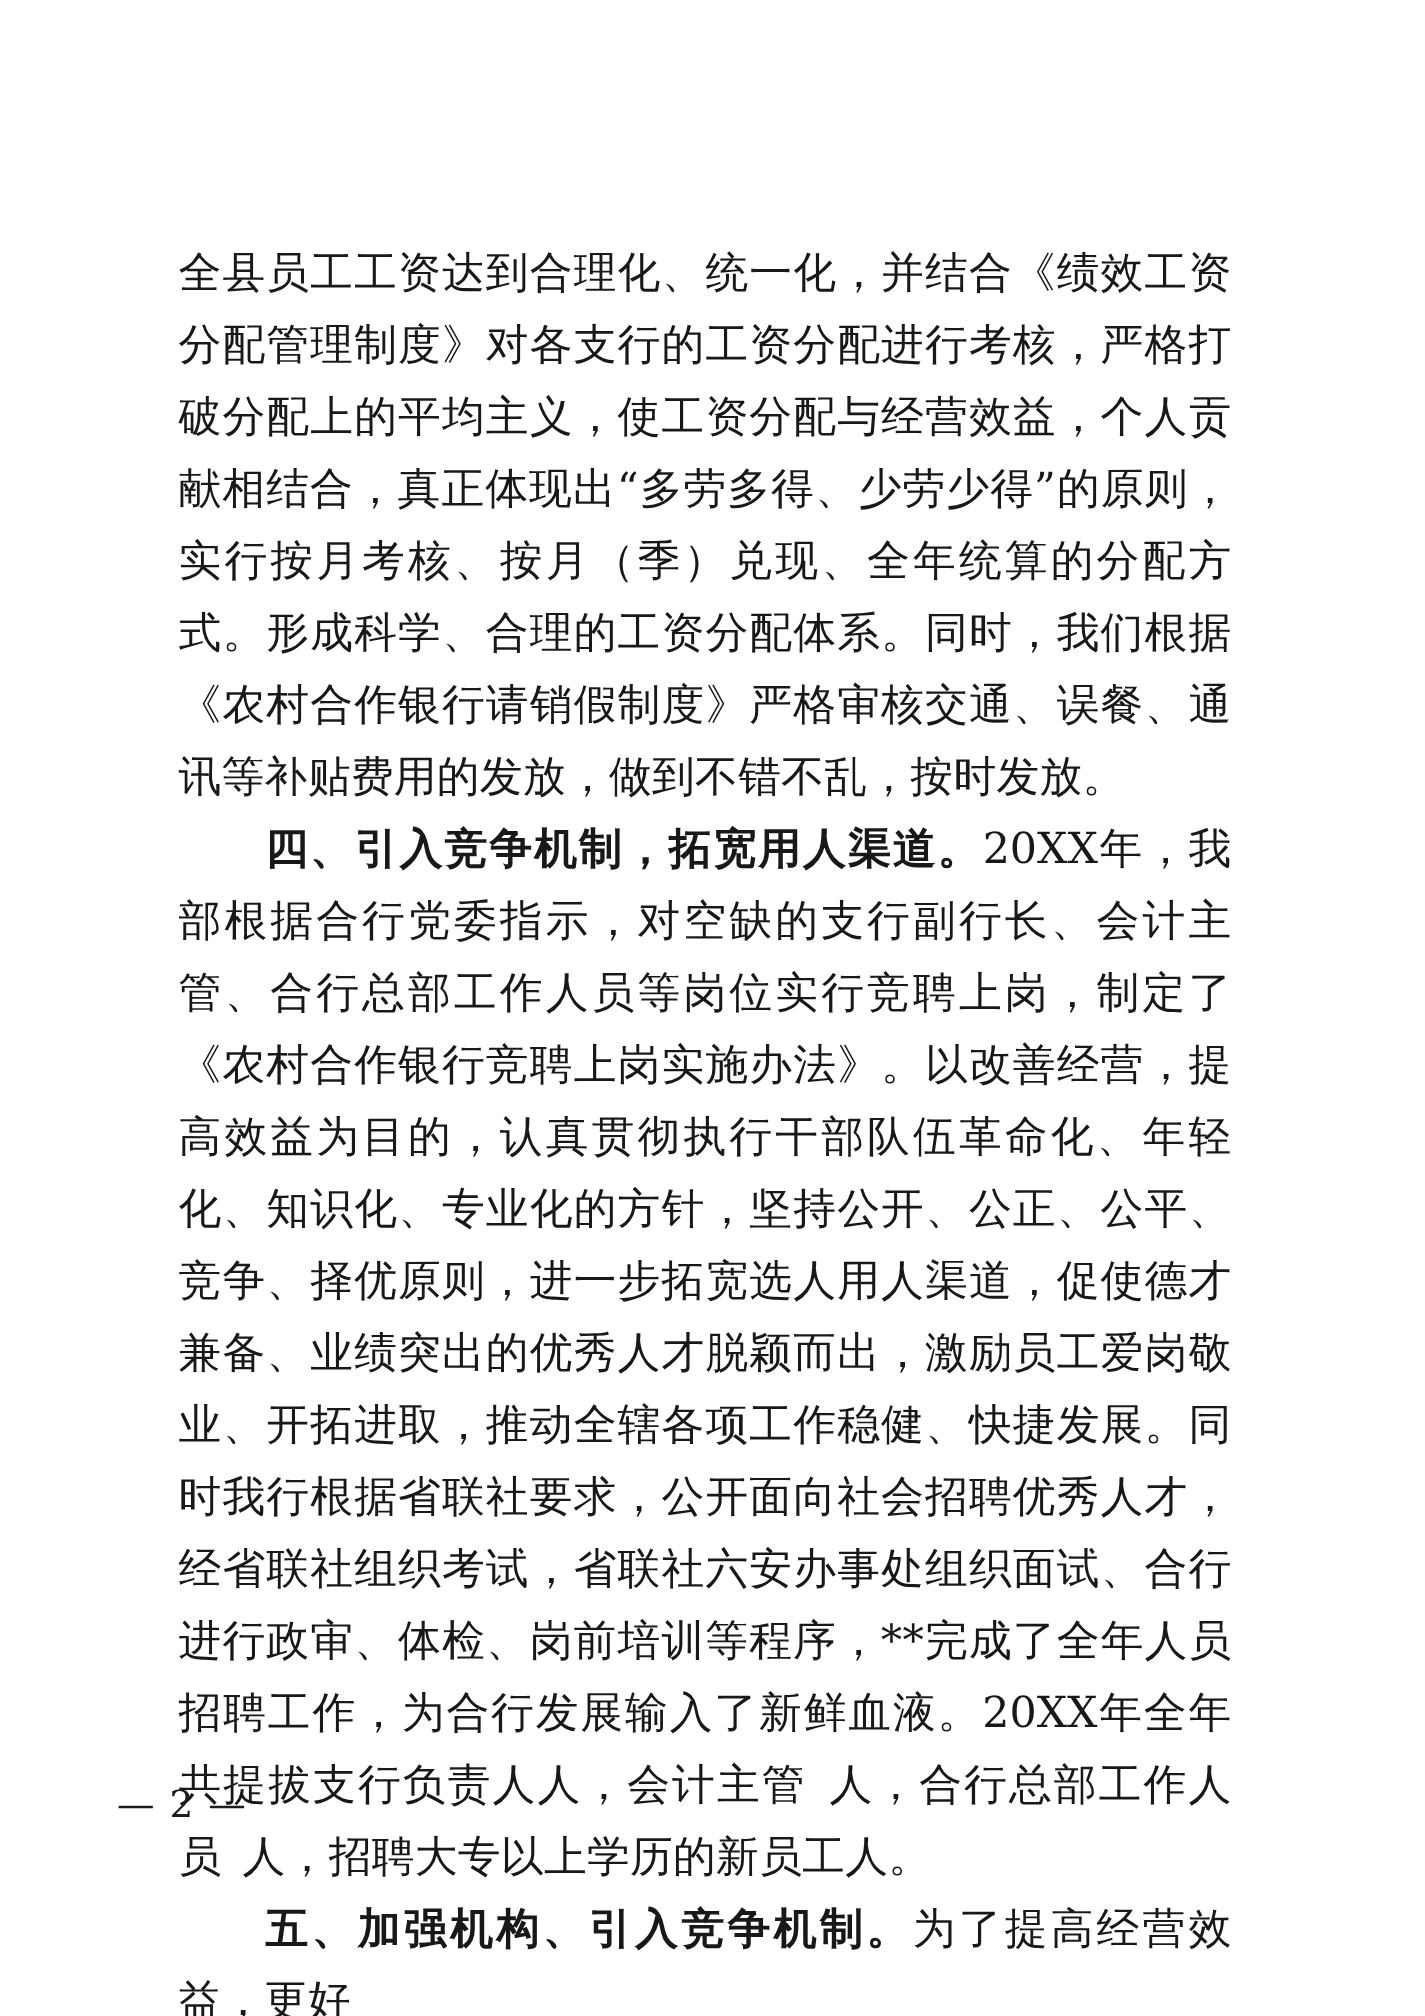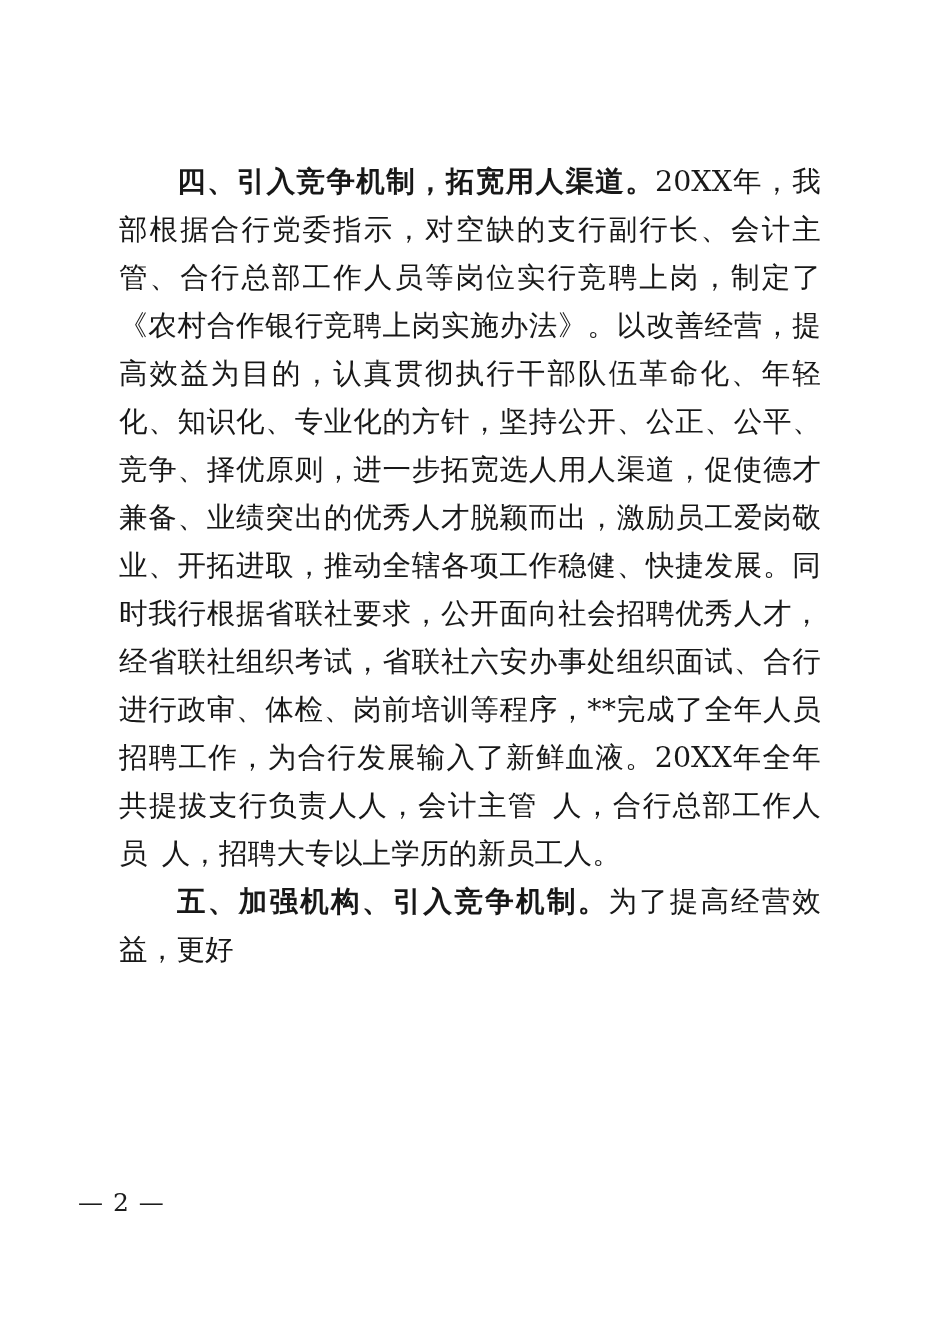--- a/index.html
+++ b/index.html
@@ -86,20 +86,21 @@
     white-space: nowrap;
   }
 </style>
 </head>
 <body>
 
 <div class="page">
 
   <div class="doc-body">
 
+    <p class="para">全县员工工资达到合理化、统一化，并结合《绩效工资分配管理制度》对各支行的工资分配进行考核，严格打破分配上的平均主义，使工资分配与经营效益，个人贡献相结合，真正体现出“多劳多得、少劳少得”的原则，实行按月考核、按月（季）兑现、全年统算的分配方式。形成科学、合理的工资分配体系。同时，我们根据《农村合作银行请销假制度》严格审核交通、误餐、通讯等补贴费用的发放，做到不错不乱，按时发放。</p>
 
     <p class="para indent">
       <span class="hd">四、引入竞争机制，拓宽用人渠道。</span><span class="roman">20XX</span><span>年，我部根据合行党委指示，对空缺的支行副行长、会计主管、合行总部工作人员等岗位实行竞聘上岗，制定了《农村合作银行竞聘上岗实施办法》。以改善经营，提高效益为目的，认真贯彻执行干部队伍革命化、年轻化、知识化、专业化的方针，坚持公开、公正、公平、竞争、择优原则，进一步拓宽选人用人渠道，促使德才兼备、业绩突出的优秀人才脱颖而出，激励员工爱岗敬业、开拓进取，推动全辖各项工作稳健、快捷发展。同时我行根据省联社要求，公开面向社会招聘优秀人才，经省联社组织考试，省联社六安办事处组织面试、合行进行政审、体检、岗前培训等程序，**完成了全年人员招聘工作，为合行发展输入了新鲜血液。</span><span class="roman">20XX</span><span>年全年共提拔支行负责人人，会计主管</span><span class="gap"></span><span>人，合行总部工作人员</span><span class="gap"></span><span>人，招聘大专以上学历的新员工人。</span>
     </p>
 
     <p class="para indent">
       <span class="hd">五、加强机构、引入竞争机制。</span><span>为了提高经营效益，更好</span>
     </p>
   </div>
 

